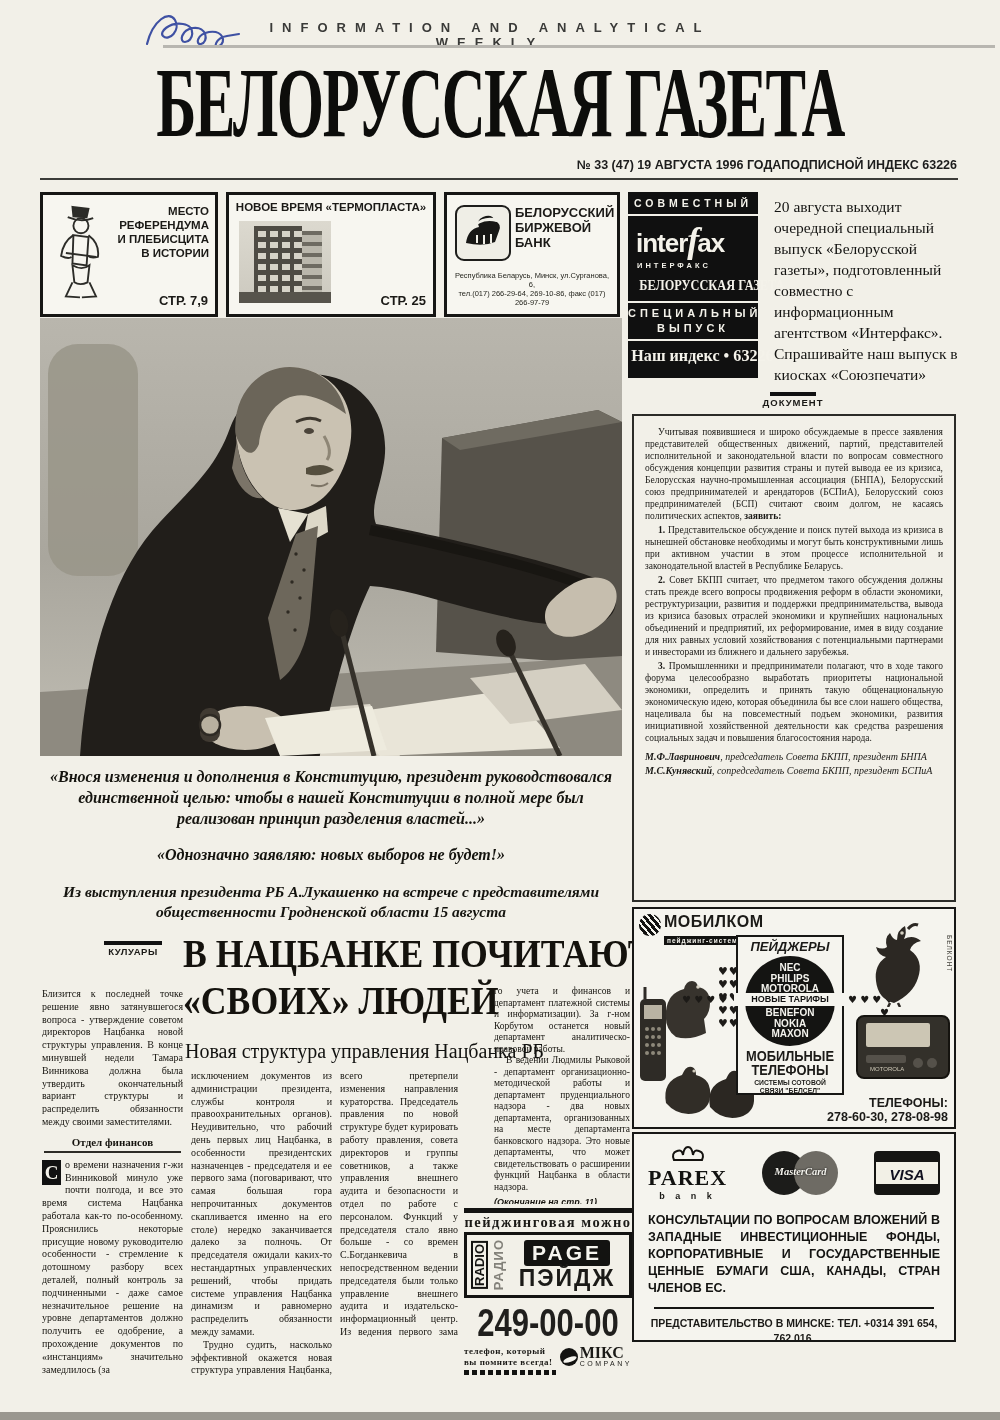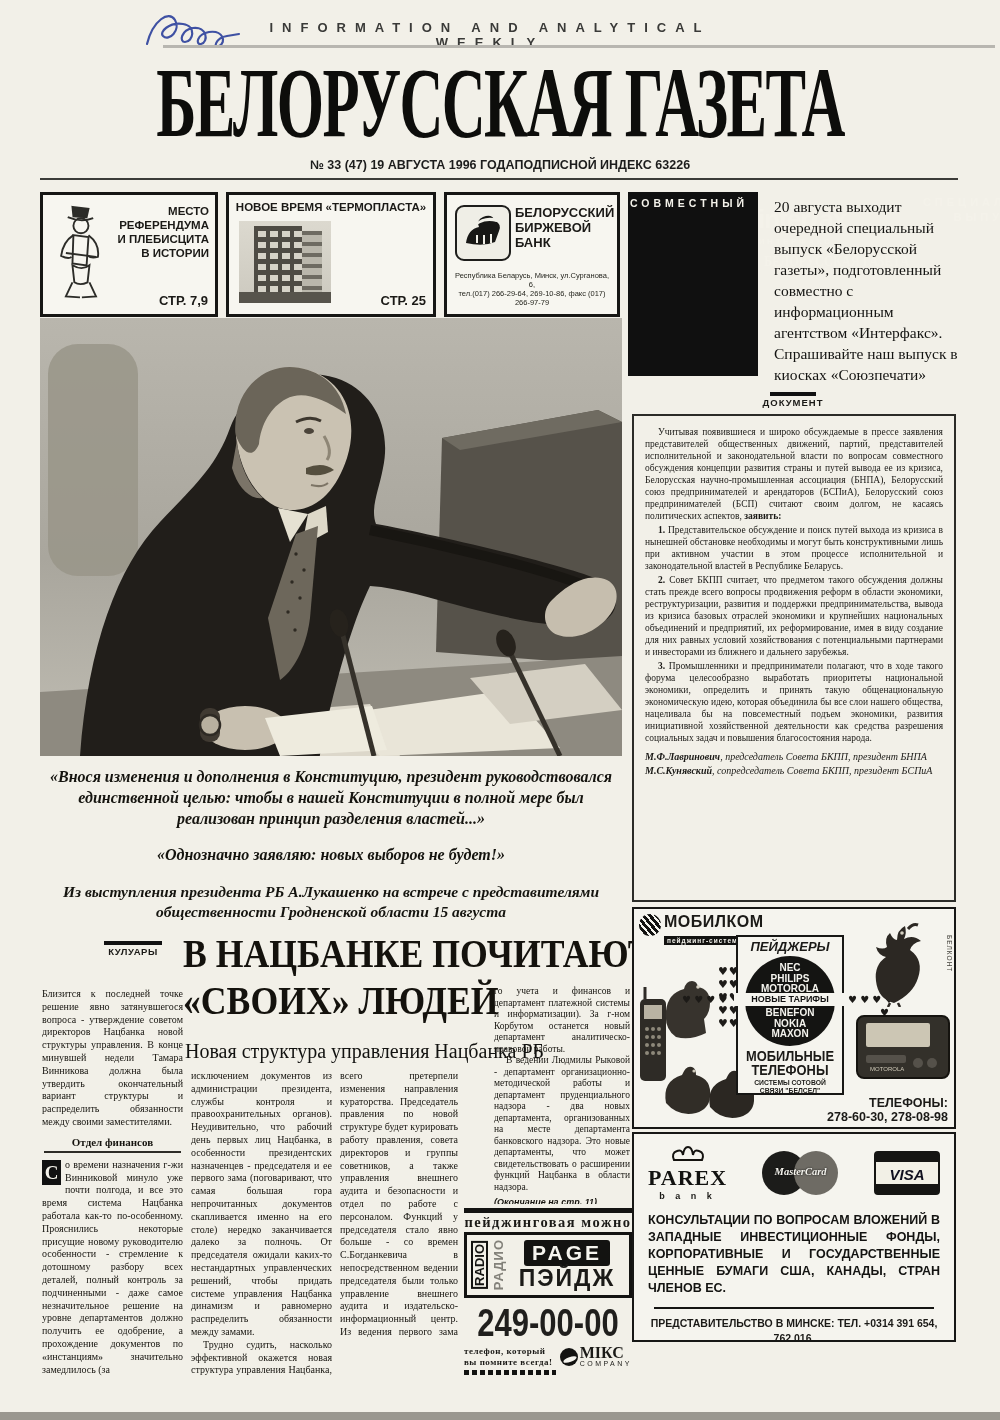--- a/index.html
+++ b/index.html
@@ -8,21 +8,21 @@
          box-shadow:0 0 14px rgba(0,0,0,.4);}
   .abs{position:absolute;}
   .sans{font-family:"Liberation Sans",sans-serif;}
 
   
   .tagline{left:250px;top:20px;width:480px;text-align:center;font:bold 13px "Liberation Sans",sans-serif;
            letter-spacing:9px;color:#3a3a38;}
   .tagline-rule{left:163px;top:45px;width:832px;height:3px;background:#b8b6b0;}
   .masthead{left:0;top:52px;width:1000px;text-align:center;font:bold 76px "Liberation Serif",serif;
             line-height:1;letter-spacing:-2px;color:#0d0d0b;transform:scale(.8,1.32);transform-origin:50% 0;}
-  .issue-row{left:43px;top:158px;width:914px;display:flex;justify-content:center;
+  .issue-row{left:43px;top:158px;width:914px;display:flex;justify-content:flex-end;
              font:bold 12.5px "Liberation Sans",sans-serif;color:#1c1c1c;}
   .issue-rule{left:40px;top:178px;width:918px;height:2px;background:#3c3c38;}
 
   
   .pbox{border:3px solid #161614;background:#f7f6f0;}
   .pbox1{left:40px;top:192px;width:172px;height:119px;}
   .pbox2{left:226px;top:192px;width:204px;height:119px;}
   .pbox3{left:444px;top:192px;width:170px;height:119px;}
   .pbox1-title{right:6px;top:9px;width:100px;text-align:right;font:bold 11.5px "Liberation Sans",sans-serif;line-height:14px;}
   .pbox-page{right:7px;bottom:6px;font:bold 13px "Liberation Sans",sans-serif;}
@@ -33,21 +33,21 @@
                              repeating-linear-gradient(180deg,#4e4b44 0 5px,transparent 5px 11px);}
   .bld-side{position:absolute;left:68%;top:12%;width:22%;height:88%;background:#bab7ac;
             background-image:repeating-linear-gradient(180deg,#6e6b62 0 4px,transparent 4px 11px);}
   .bld-ground{position:absolute;left:0;bottom:0;width:100%;height:14%;background:#57544c;}
   .bank-logo{left:8px;top:10px;width:52px;height:52px;border:2px solid #1e1e1c;border-radius:9px;background:#efeee6;}
   .bank-name{left:68px;top:10px;width:96px;font:bold 13px "Liberation Sans",sans-serif;line-height:15px;}
   .bank-addr{left:4px;right:4px;bottom:7px;text-align:center;font:7.5px "Liberation Sans",sans-serif;line-height:9px;color:#26261f;}
 
   
   .ifx{left:628px;top:192px;width:130px;height:186px;background:#101010;color:#f4f2ea;
-       display:flex;flex-direction:row;}
+       display:flex;flex-direction:column;}
   .ifx-seg{border-bottom:2px solid #f2f0e8;padding:3px 4px;}
   .ifx-seg:last-child{border-bottom:none;}
   .ifx-joint{text-align:center;font:bold 10.5px "Liberation Sans",sans-serif;letter-spacing:4px;padding:5px 2px;}
   .ifx-logo{font:bold 26px "Liberation Sans",sans-serif;letter-spacing:-1px;line-height:24px;padding-left:4px;}
   .ifx-logo .ff{font:italic bold 36px "Liberation Serif",serif;letter-spacing:-2px;}
   .ifx-sub{font:bold 7.5px "Liberation Sans",sans-serif;letter-spacing:3px;padding-left:5px;}
   .ifx-paper{text-align:center;font:bold 14px "Liberation Serif",serif;white-space:nowrap;
              transform:scaleX(.88);transform-origin:50% 50%;margin:8px 0 4px;}
   .ifx-spec{text-align:center;font:bold 11px "Liberation Sans",sans-serif;letter-spacing:4px;line-height:15px;padding:3px 0;}
   .ifx-index{text-align:center;font:bold 17px "Liberation Serif",serif;white-space:nowrap;

